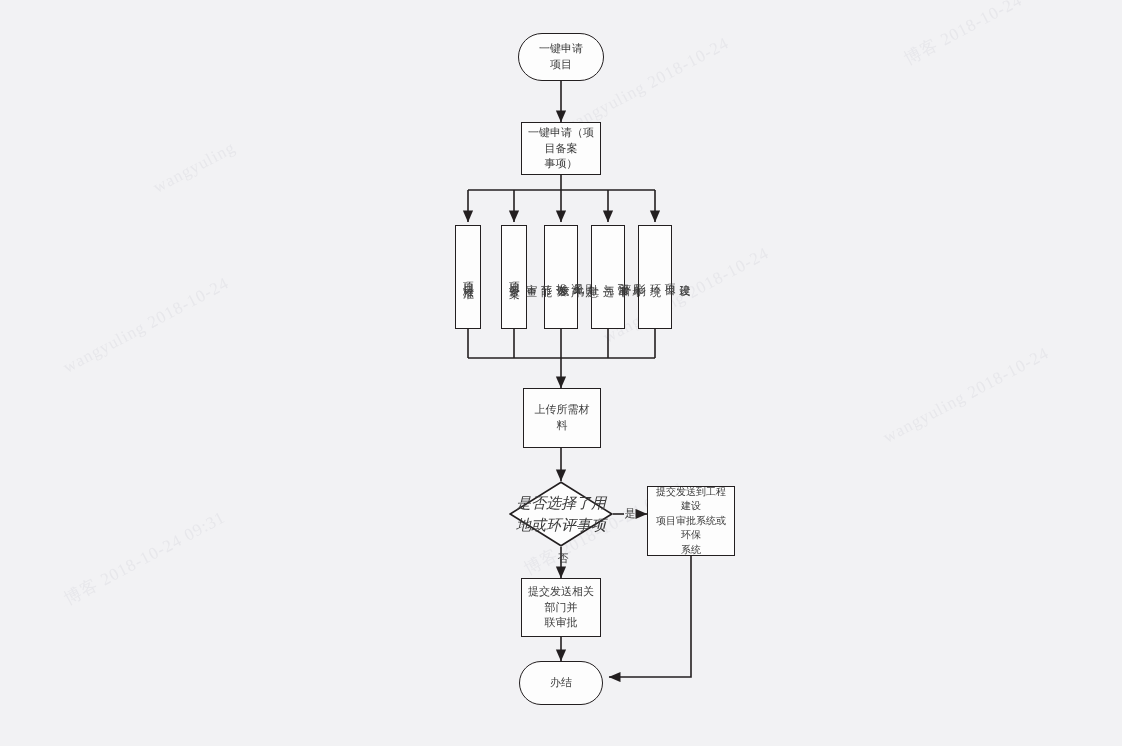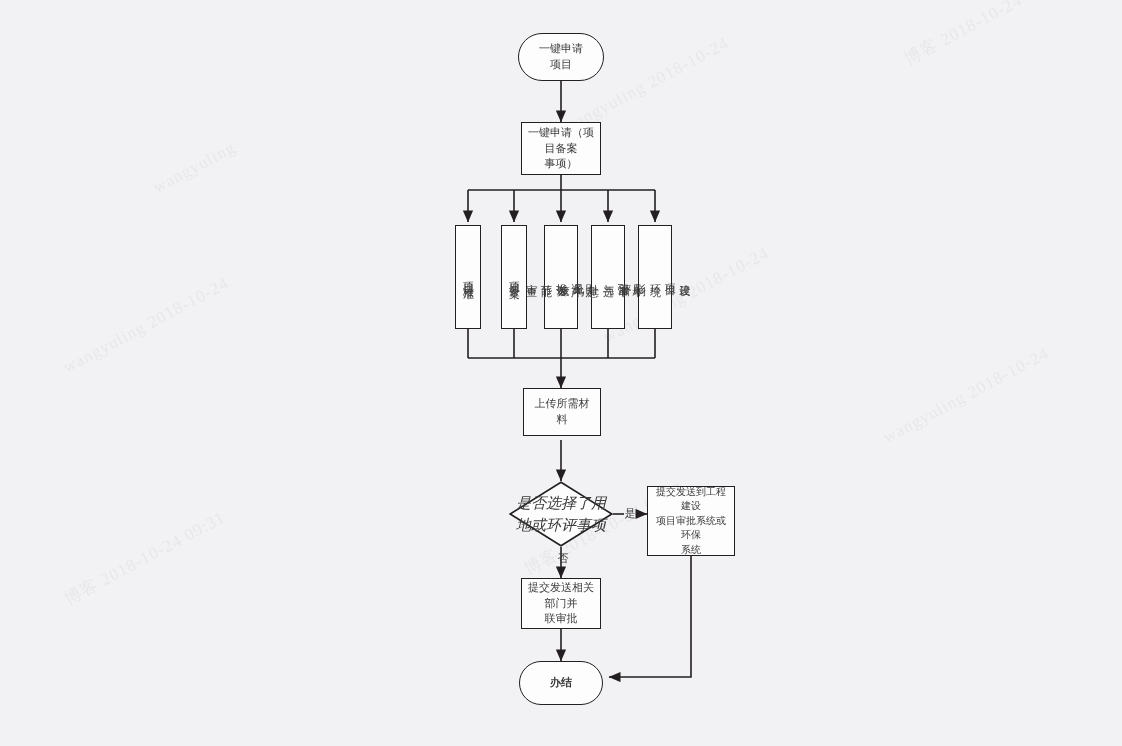--- a/index.html
+++ b/index.html
@@ -191,43 +191,43 @@
   </div>
 
   <div class="node vert" style="left:638px; top:225px; width:34px; height:104px;">
     <span class="label">建设
 项目
 环境
 影响
 评价</span>
   </div>
 
-  <div class="node" style="left:523px; top:388px; width:78px; height:48px;">
+  <div class="node" style="left:523px; top:388px; width:78px; height:60px;">
     <span class="label">上传所需材料</span>
   </div>
 
   <div class="node diamond" style="left:509px; top:481px; width:104px; height:66px;">
     <svg class="diamond-shape" viewBox="0 0 104 66" preserveAspectRatio="none">
       <polygon points="52,1.2 102.8,33 52,64.8 1.2,33" fill="#fdfdfd" stroke="#231f20" stroke-width="1.6" vector-effect="non-scaling-stroke"></polygon>
     </svg>
     <span class="label">是否选择了用
 地或环评事项</span>
   </div>
 
   <div class="node" style="left:647px; top:486px; width:88px; height:70px;">
     <span class="label" style="font-size:10px;">提交发送到工程建设
 项目审批系统或环保
 系统</span>
   </div>
 
-  <div class="node" style="left:521px; top:578px; width:80px; height:51px;">
+  <div class="node" style="left:521px; top:578px; width:80px; height:59px;">
     <span class="label">提交发送相关部门并
 联审批</span>
   </div>
 
-  <div class="node term" style="left:519px; top:661px; width:84px; height:44px;font-weight:bold;">
+  <div class="node term" style="left:519px; top:661px; width:84px; height:44px;">
     <span class="label">办结</span>
   </div>
 
   <div class="edge-label" style="left:620px; top:506px; width:16px;">是</div>
   <div class="edge-label" style="left:553px; top:551px; width:16px;">否</div>
 
 </div>
 
 </body></html>

